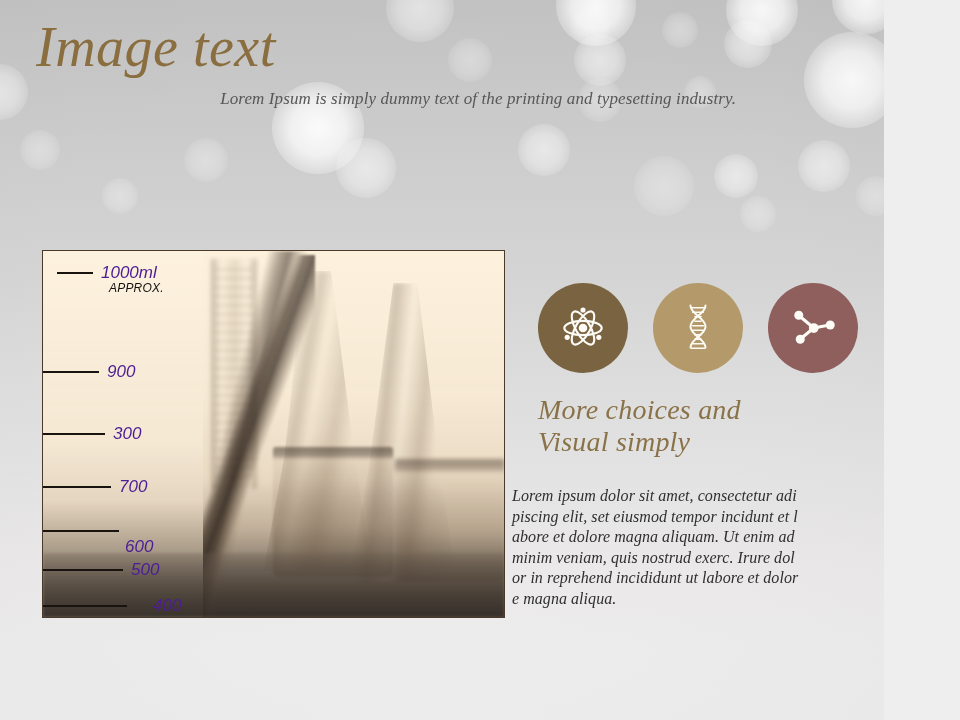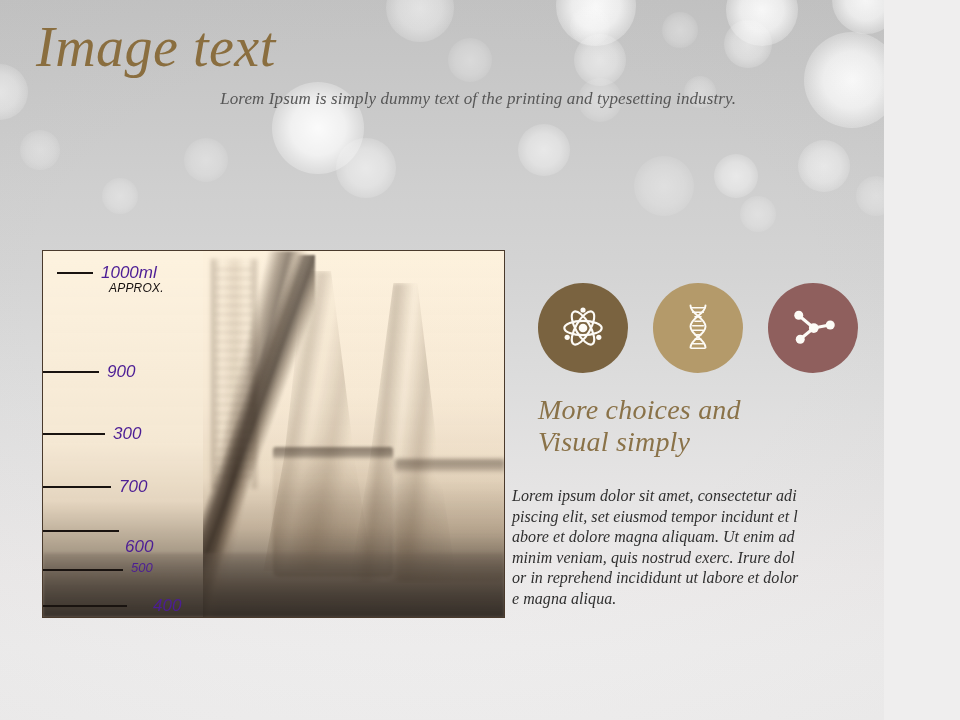--- a/index.html
+++ b/index.html
@@ -337,21 +337,21 @@
           <div class="grad" style="left: 0px; top: 226px; width: 160px;">
             <div class="line" style="left: 0px; width: 68px; top: 9px;"></div>
             <div class="lbl" style="left: 76px; top: 0px; font-size: 17px;">700</div>
           </div>
           <div class="grad" style="left: 0px; top: 270px; width: 160px;">
             <div class="line" style="left: 0px; width: 76px; top: 9px;"></div>
             <div class="lbl" style="left: 82px; top: 0px; font-size: 17px; margin-top: 16px;">600</div>
           </div>
           <div class="grad" style="left: 0px; top: 309px; width: 160px;">
             <div class="line" style="left: 0px; width: 80px; top: 9px;"></div>
-            <div class="lbl" style="left: 88px; top: 0px; font-size: 13px;">500</div>
+            <div class="lbl" style="left: 88px; top: 0px; font-size: 17px;">500</div>
           </div>
           <div class="grad" style="left: 0px; top: 345px; width: 160px;">
             <div class="line" style="left: 0px; width: 84px; top: 9px;"></div>
             <div class="lbl" style="left: 110px; top: 0px; font-size: 17px;">400</div>
           </div>
         </div>
     </div>
   </div>
 
   <div id="icon-row">

